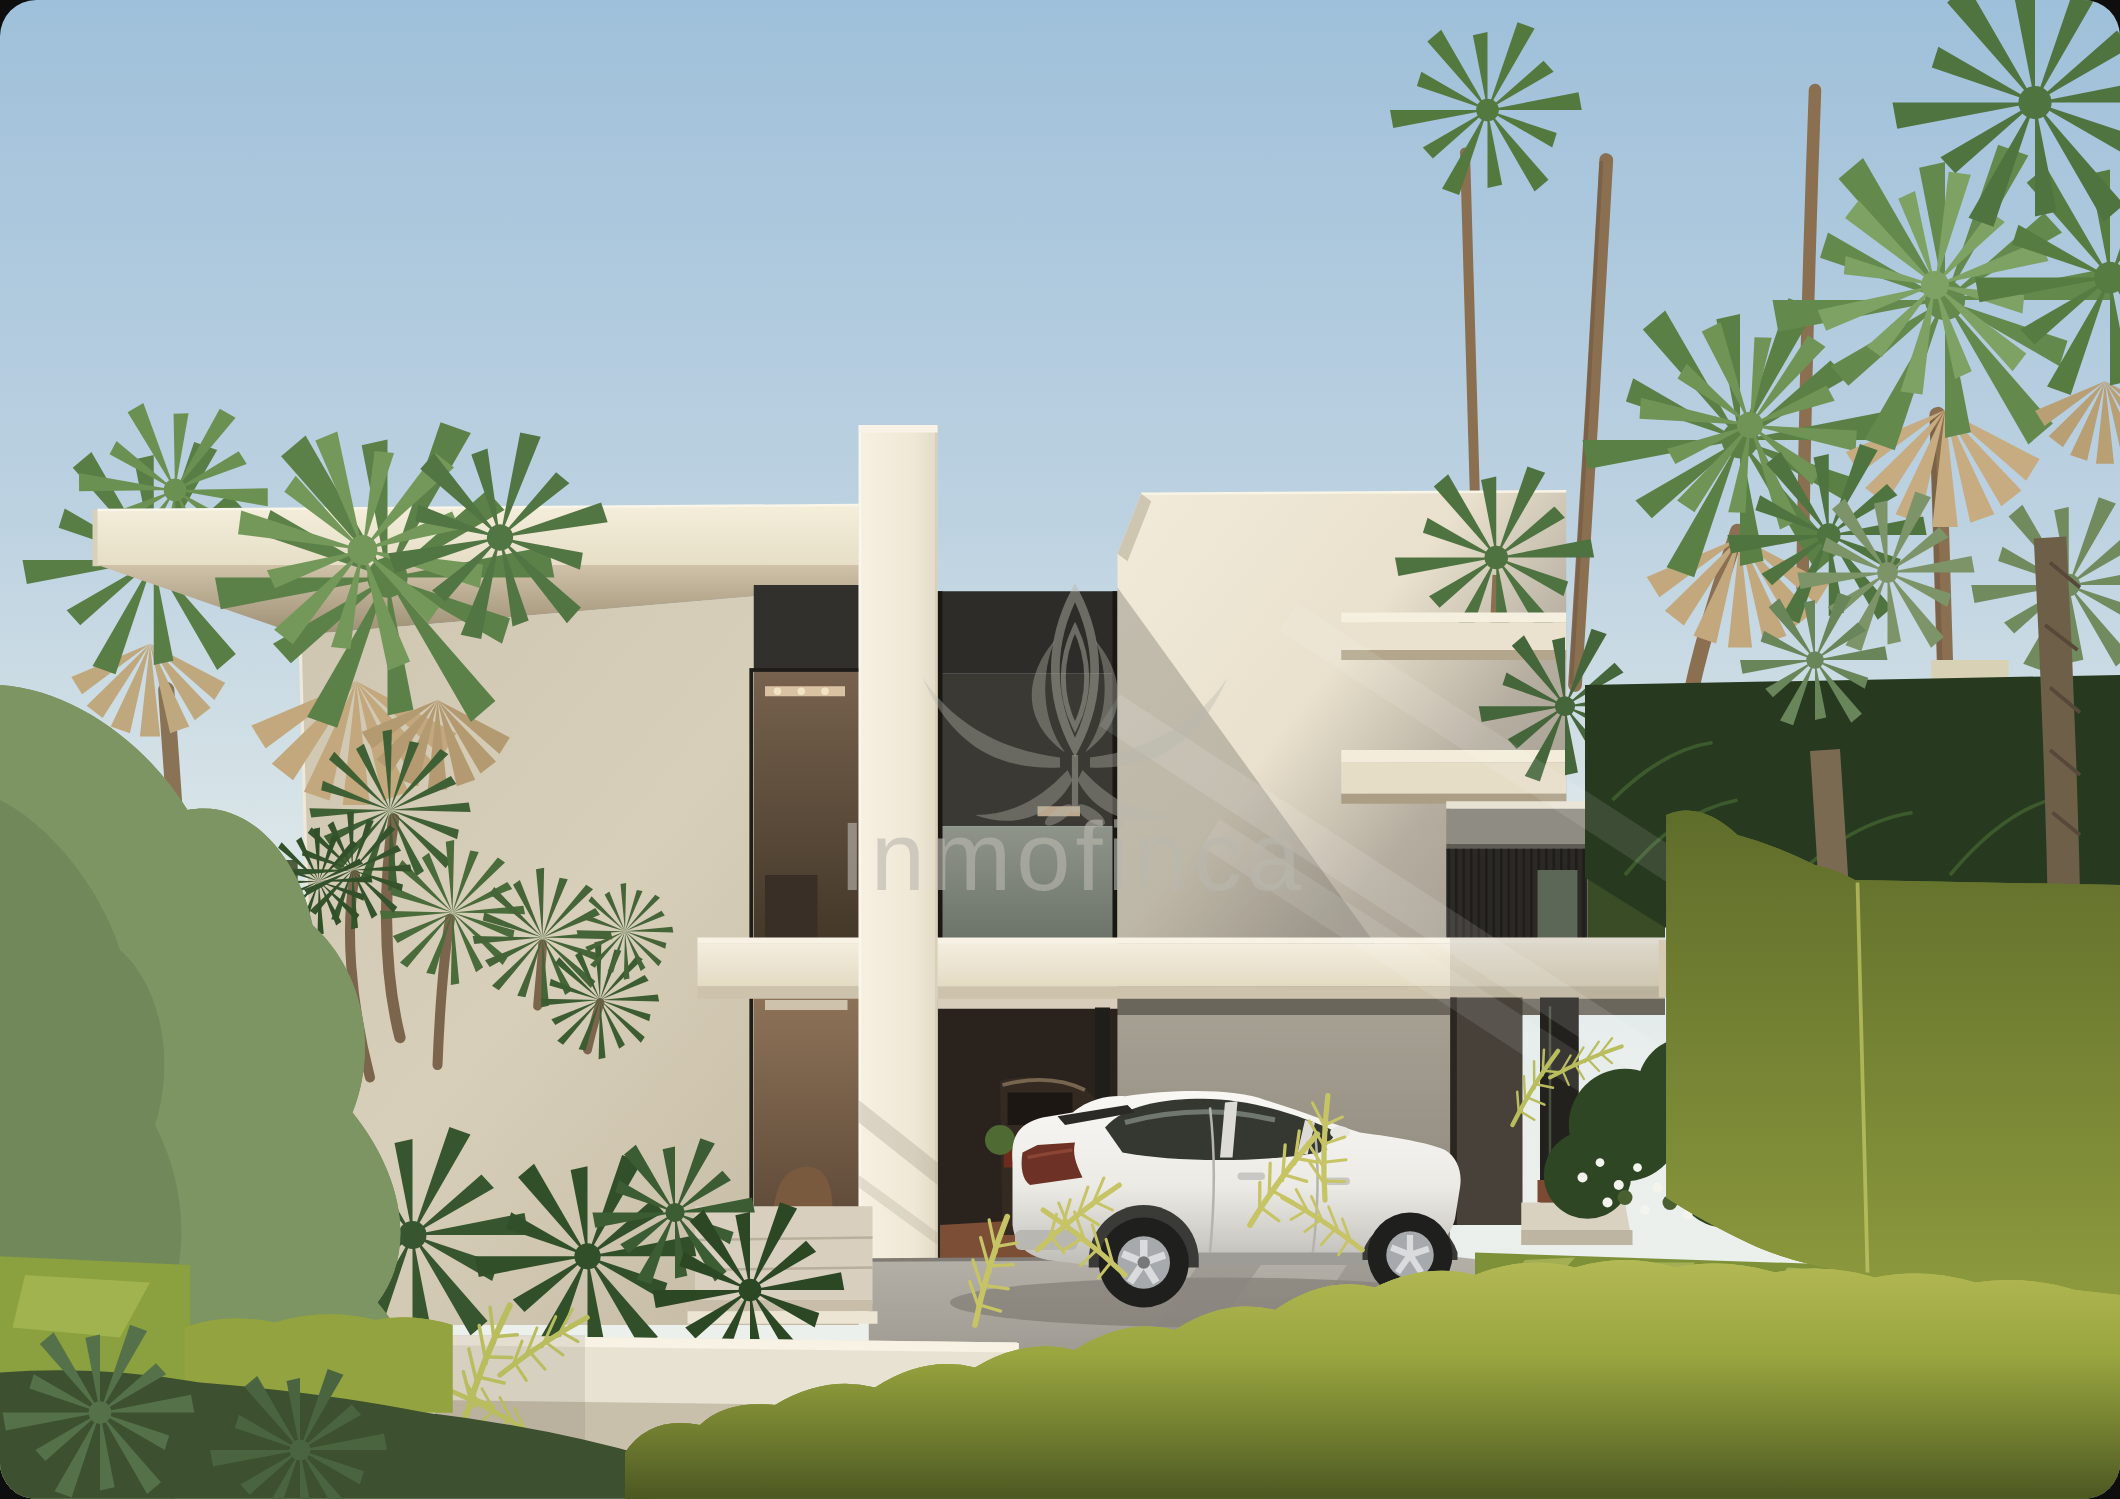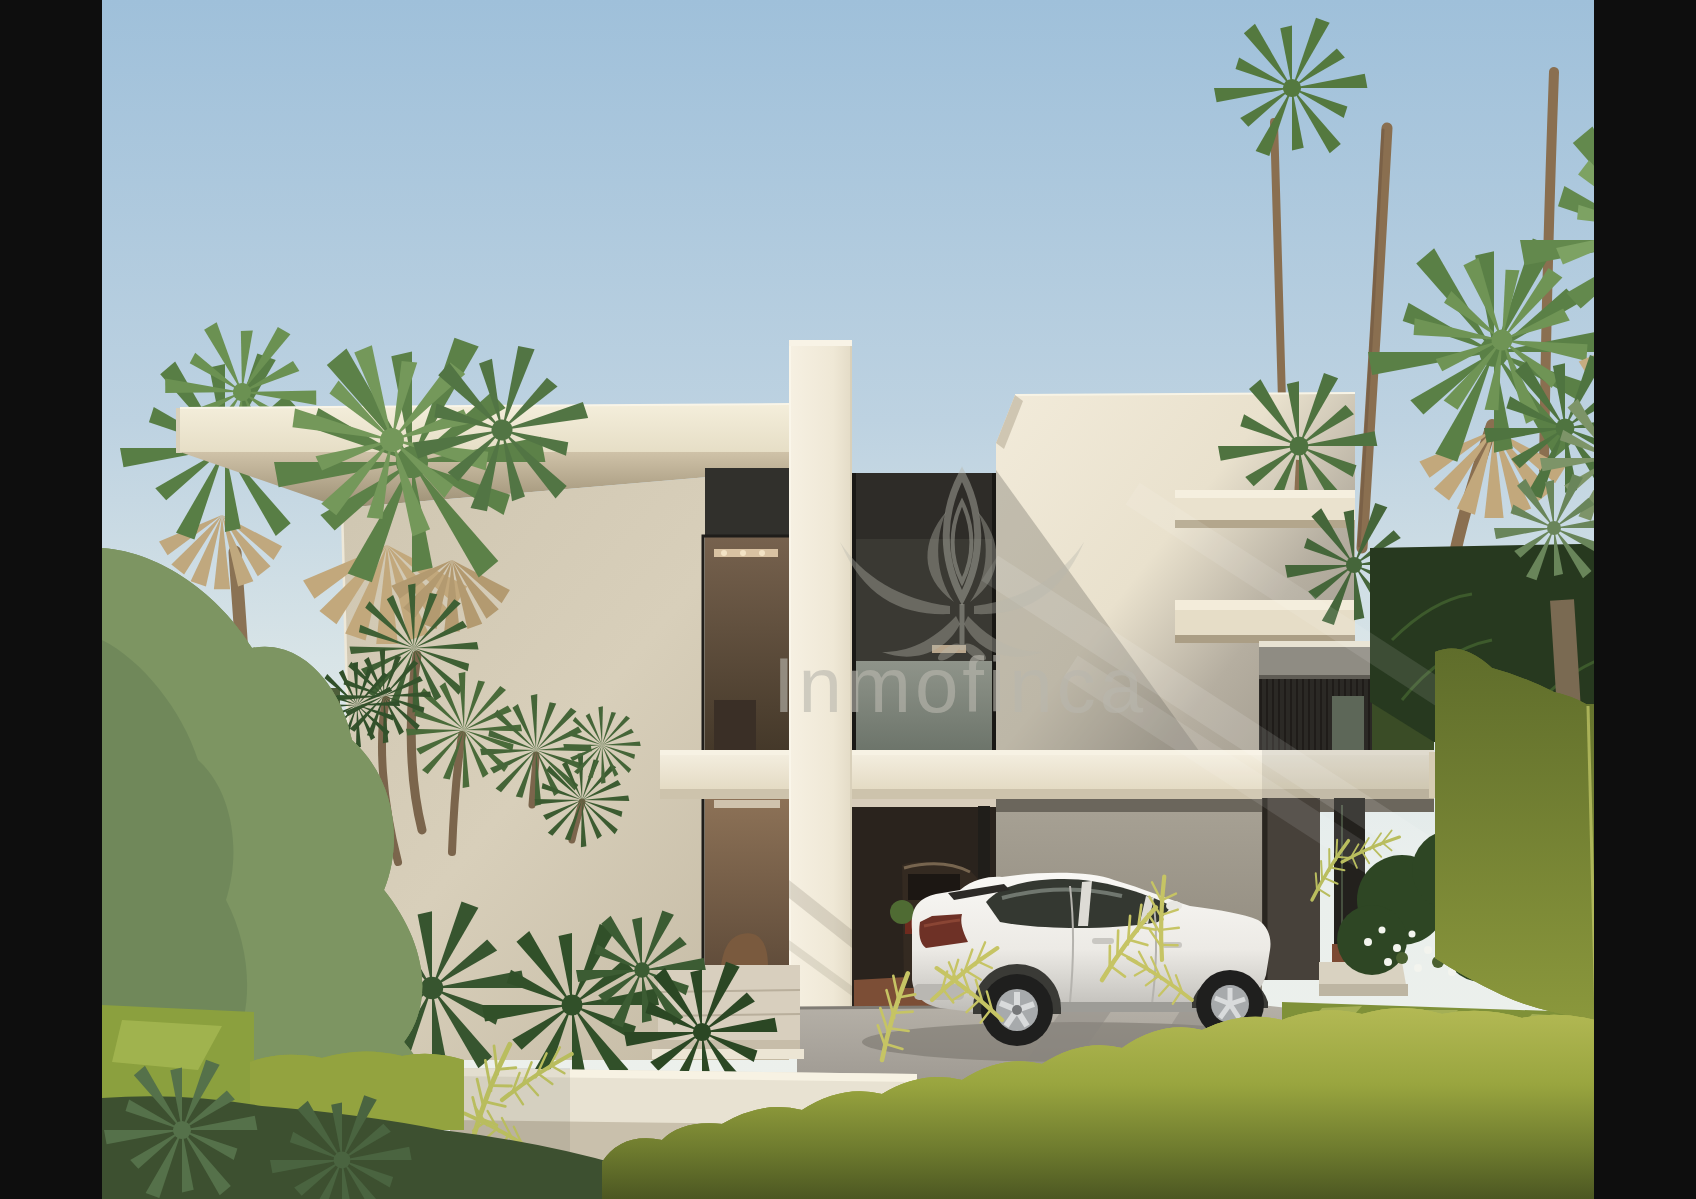--- a/index.html
+++ b/index.html
@@ -1,17 +1,17 @@
 <!DOCTYPE html>
 <html style="--sky-top: #a2c2dc; --sky-horizon: #e9efec; --facade-cream: #f0e9d8; --facade-shadow: #cdc4ae; --soffit-tan: #a3967c; --window-frame-dark: #2e2c28; --glass-reflection: #8d9286; --interior-warm: #7b6450; --beam-white: #f0e9d9; --concrete-gray: #9d978b; --driveway-gray: #b2ada4; --car-white: #f2f1ed; --suv-dark: #342a21; --hedge-bright: #a9b149; --hedge-olive: #76842f; --foliage-dark: #2f4a28; --palm-green: #5a8046; --palm-skirt: #c2a87c; --trunk-brown: #8a6f50; --lawn-green: #8ba03e; --flower-white: #f3f4ee; --watermark-gray: #b9b7ae;"><head>
 <meta charset="utf-8">
 <style>
   html,body{margin:0;padding:0;background:#0e0e0e;}
-  .stage{position:relative;width:1492px;height:1199px;overflow:hidden;margin:0 auto;
-         font-family:"Liberation Sans", sans-serif;}
+  .stage{position:relative;width:1696px;height:1199px;overflow:hidden;margin:0 auto;
+         font-family:"Liberation Sans", sans-serif;border-radius:29px;}
   svg{display:block}
   .sky-fill{fill:url(#skyGrad)}
   .wm-text{font-family:"Liberation Sans", sans-serif;font-weight:300;
            font-size:78px;letter-spacing:4px;fill:var(--watermark-gray,#b9b7ae);opacity:.62}
   .wm-shape{opacity:.38;fill:var(--watermark-gray,#8d8a80)}
   .wm-line{opacity:.45;stroke:var(--watermark-gray,#8d8a80);fill:none}
 </style>
 </head>
 <body>
 

